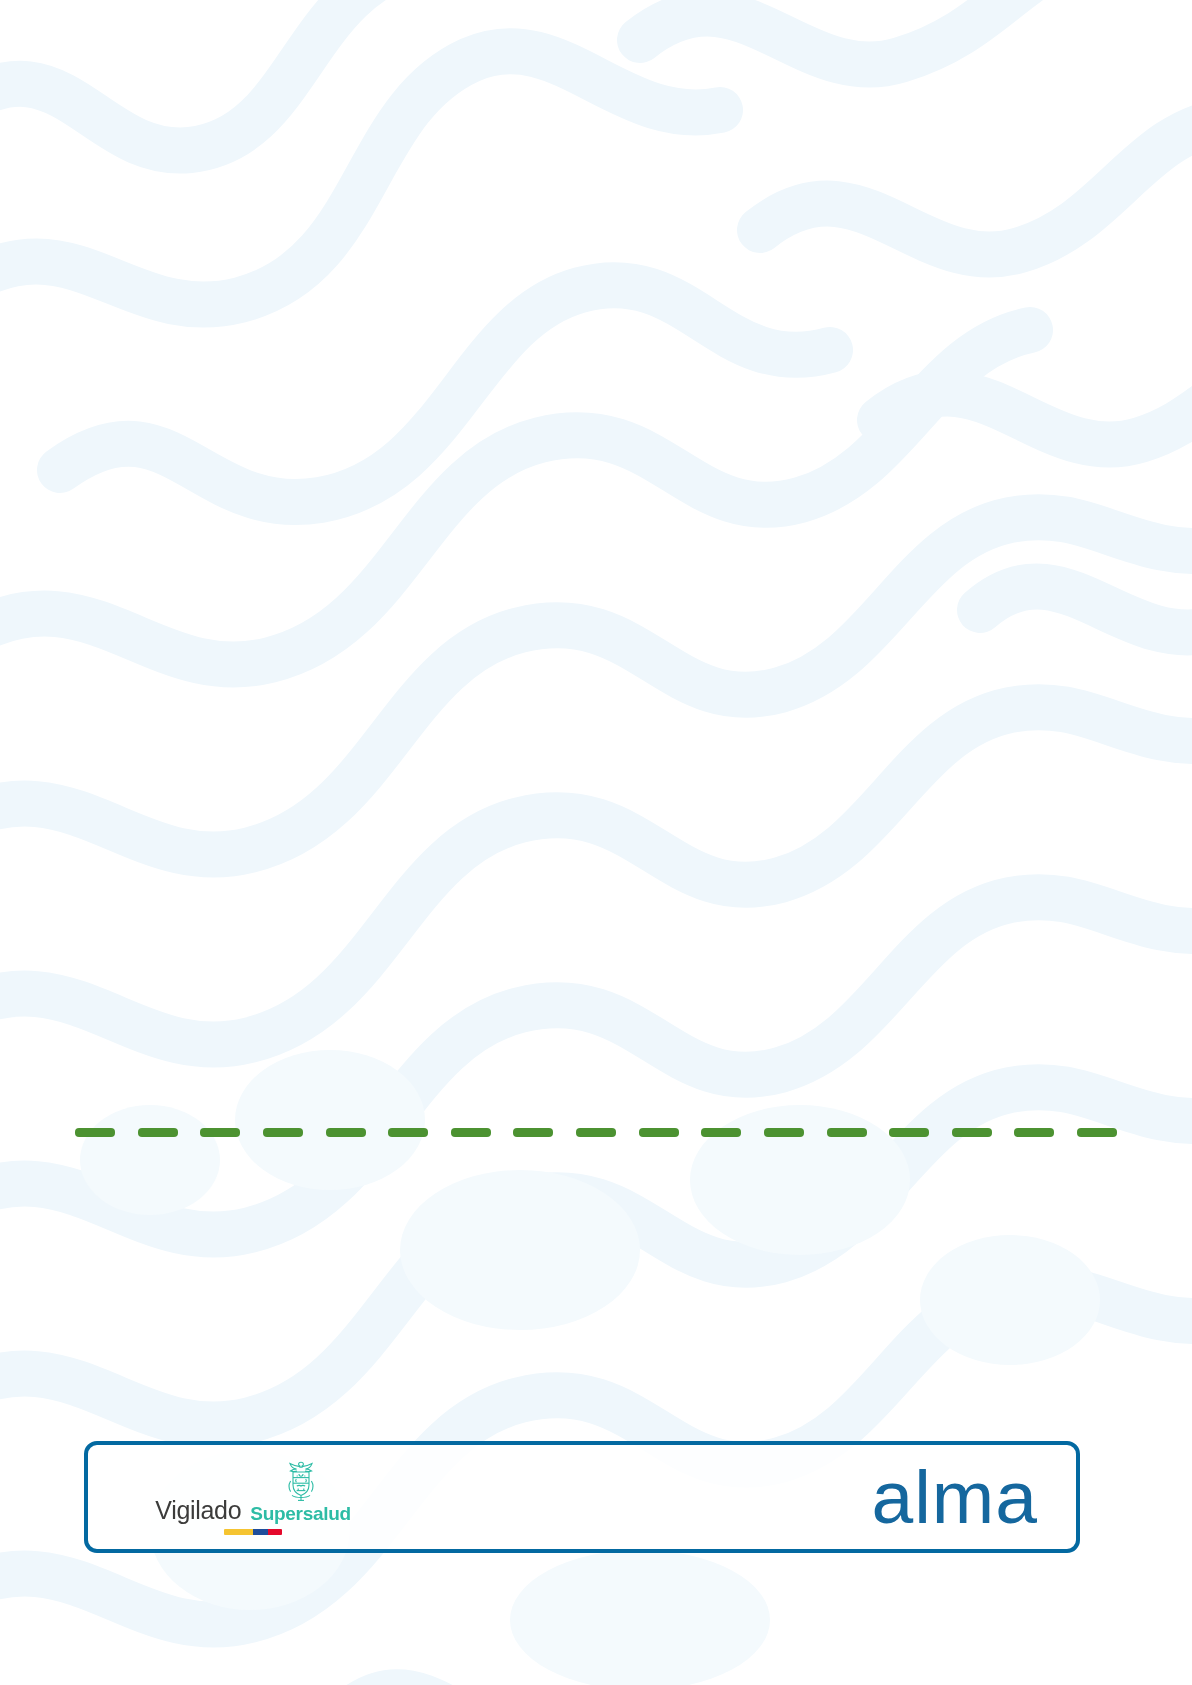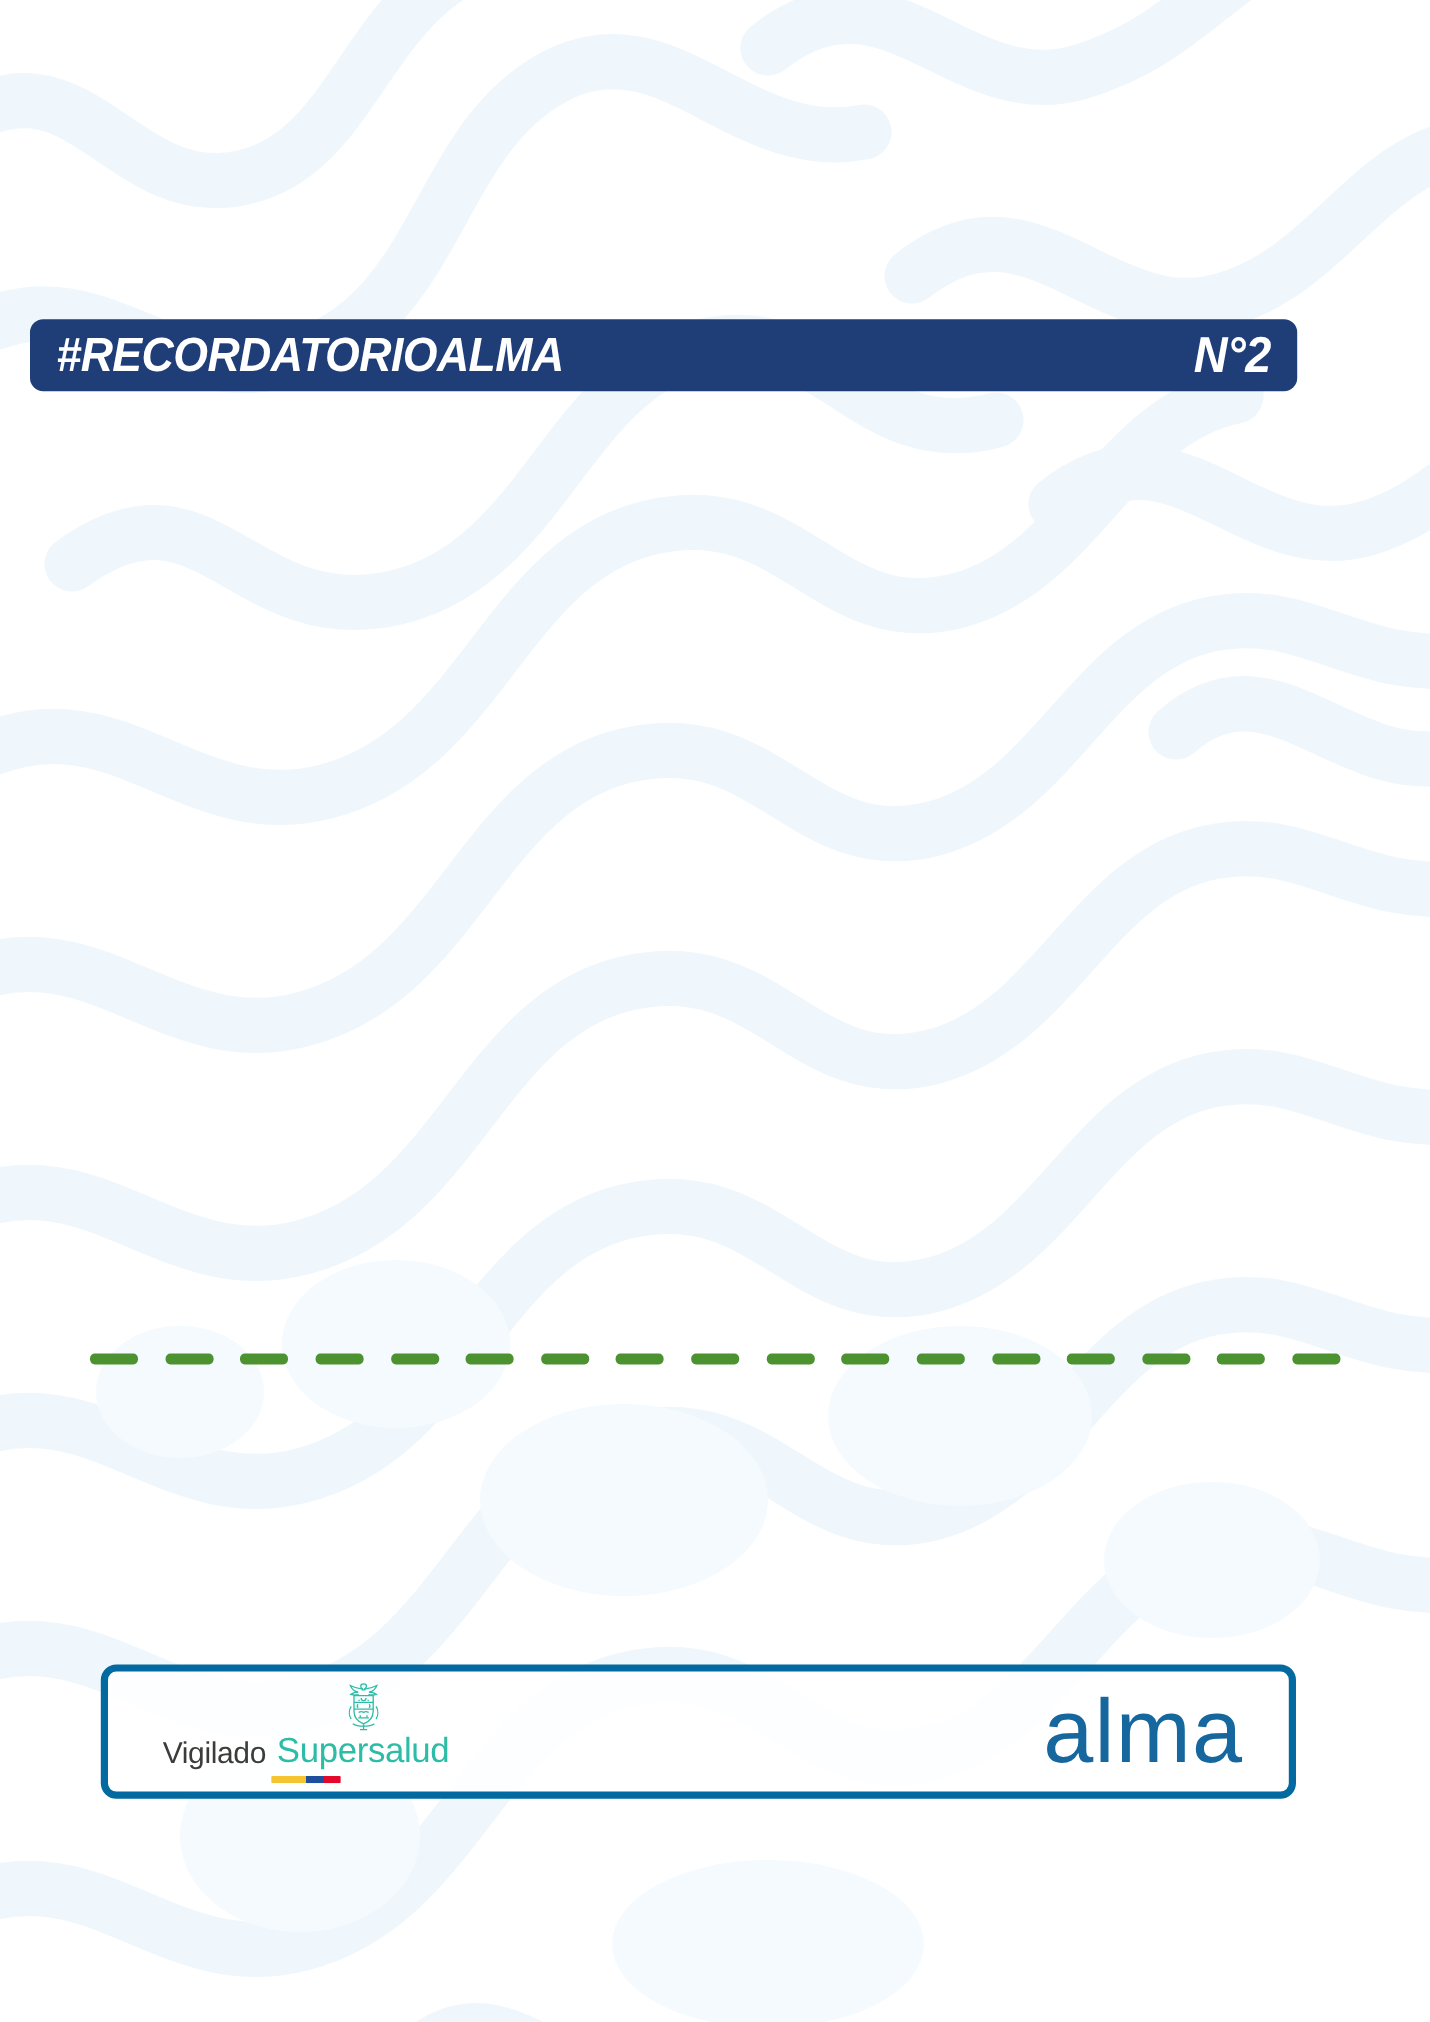--- a/index.html
+++ b/index.html
@@ -135,26 +135,26 @@
     width: 40px;
     height: 9px;
     border-radius: 4px;
     background: #4C9231;
   }
 
   
   .footer-box {
     position: absolute;
     left: 84px;
-    top: 1387px;
+    top: 1441px;
     width: 996px;
     height: 112px;
     box-sizing: border-box;
     background: rgba(255,255,255,0.85);
-    border: 6px solid #0369a1;
+    border: 4px solid #0369a1;
     border-radius: 13px;
     z-index: 3;
     display: flex;
     align-items: center;
   }
 
   
   .vigilado-lockup {
     position: absolute;
     left: 20px;
@@ -185,22 +185,22 @@
     align-items: center;
   }
   .coat-of-arms {
     width: 34px;
     height: 44px;
     display: block;
     margin-bottom: 1px;
   }
   .supersalud-word {
     font-family: "Liberation Sans", sans-serif;
-    font-size: 29px;
-    font-weight: normal;
+    font-size: 19px;
+    font-weight: bold;
     color: #2DBCA5;
     letter-spacing: -0.3px;
     line-height: 1;
   }
   .flag-stripes {
     display: flex;
     margin-top: 6px;
     height: 6px;
     width: 58px;
     border-radius: 1px;
@@ -251,24 +251,20 @@
       <ellipse cx="150" cy="1160" rx="70" ry="55"></ellipse>
       <ellipse cx="330" cy="1120" rx="95" ry="70"></ellipse>
       <ellipse cx="520" cy="1250" rx="120" ry="80"></ellipse>
       <ellipse cx="800" cy="1180" rx="110" ry="75"></ellipse>
       <ellipse cx="1010" cy="1300" rx="90" ry="65"></ellipse>
       <ellipse cx="250" cy="1530" rx="100" ry="80"></ellipse>
       <ellipse cx="640" cy="1620" rx="130" ry="70"></ellipse>
     </g>
   </svg>
 
-  <div class="banner">
-    <span class="banner-tag">#RECORDATORIOALMA</span>
-    <span class="banner-num">N°2</span>
-  </div>
 
 
 
   <div class="divider" id="divider">
       <span class="dash" style="background: rgb(76, 146, 49);"></span>
       <span class="dash" style="background: rgb(76, 146, 49);"></span>
       <span class="dash" style="background: rgb(76, 146, 49);"></span>
       <span class="dash" style="background: rgb(76, 146, 49);"></span>
       <span class="dash" style="background: rgb(76, 146, 49);"></span>
       <span class="dash" style="background: rgb(76, 146, 49);"></span>

